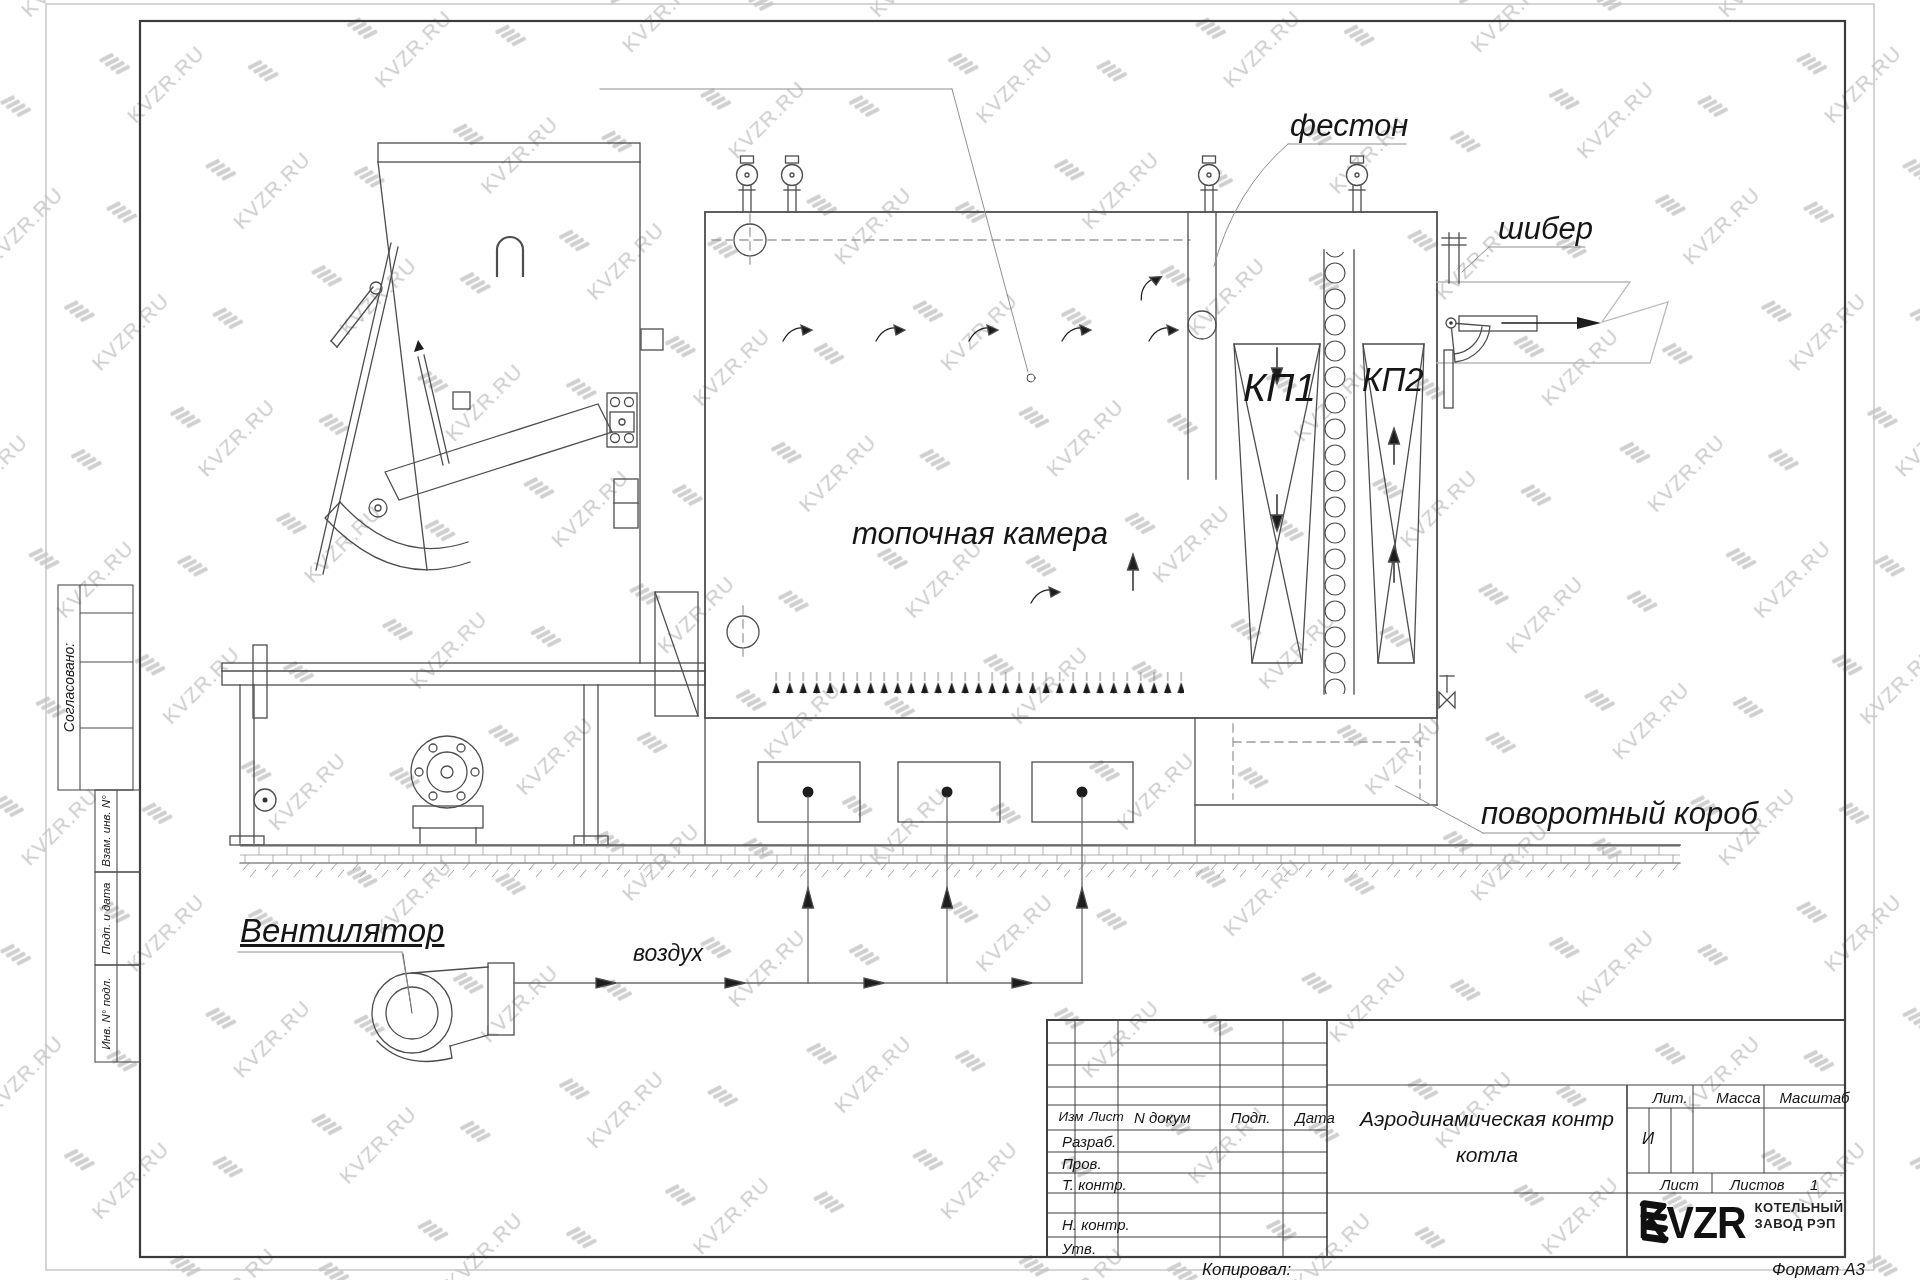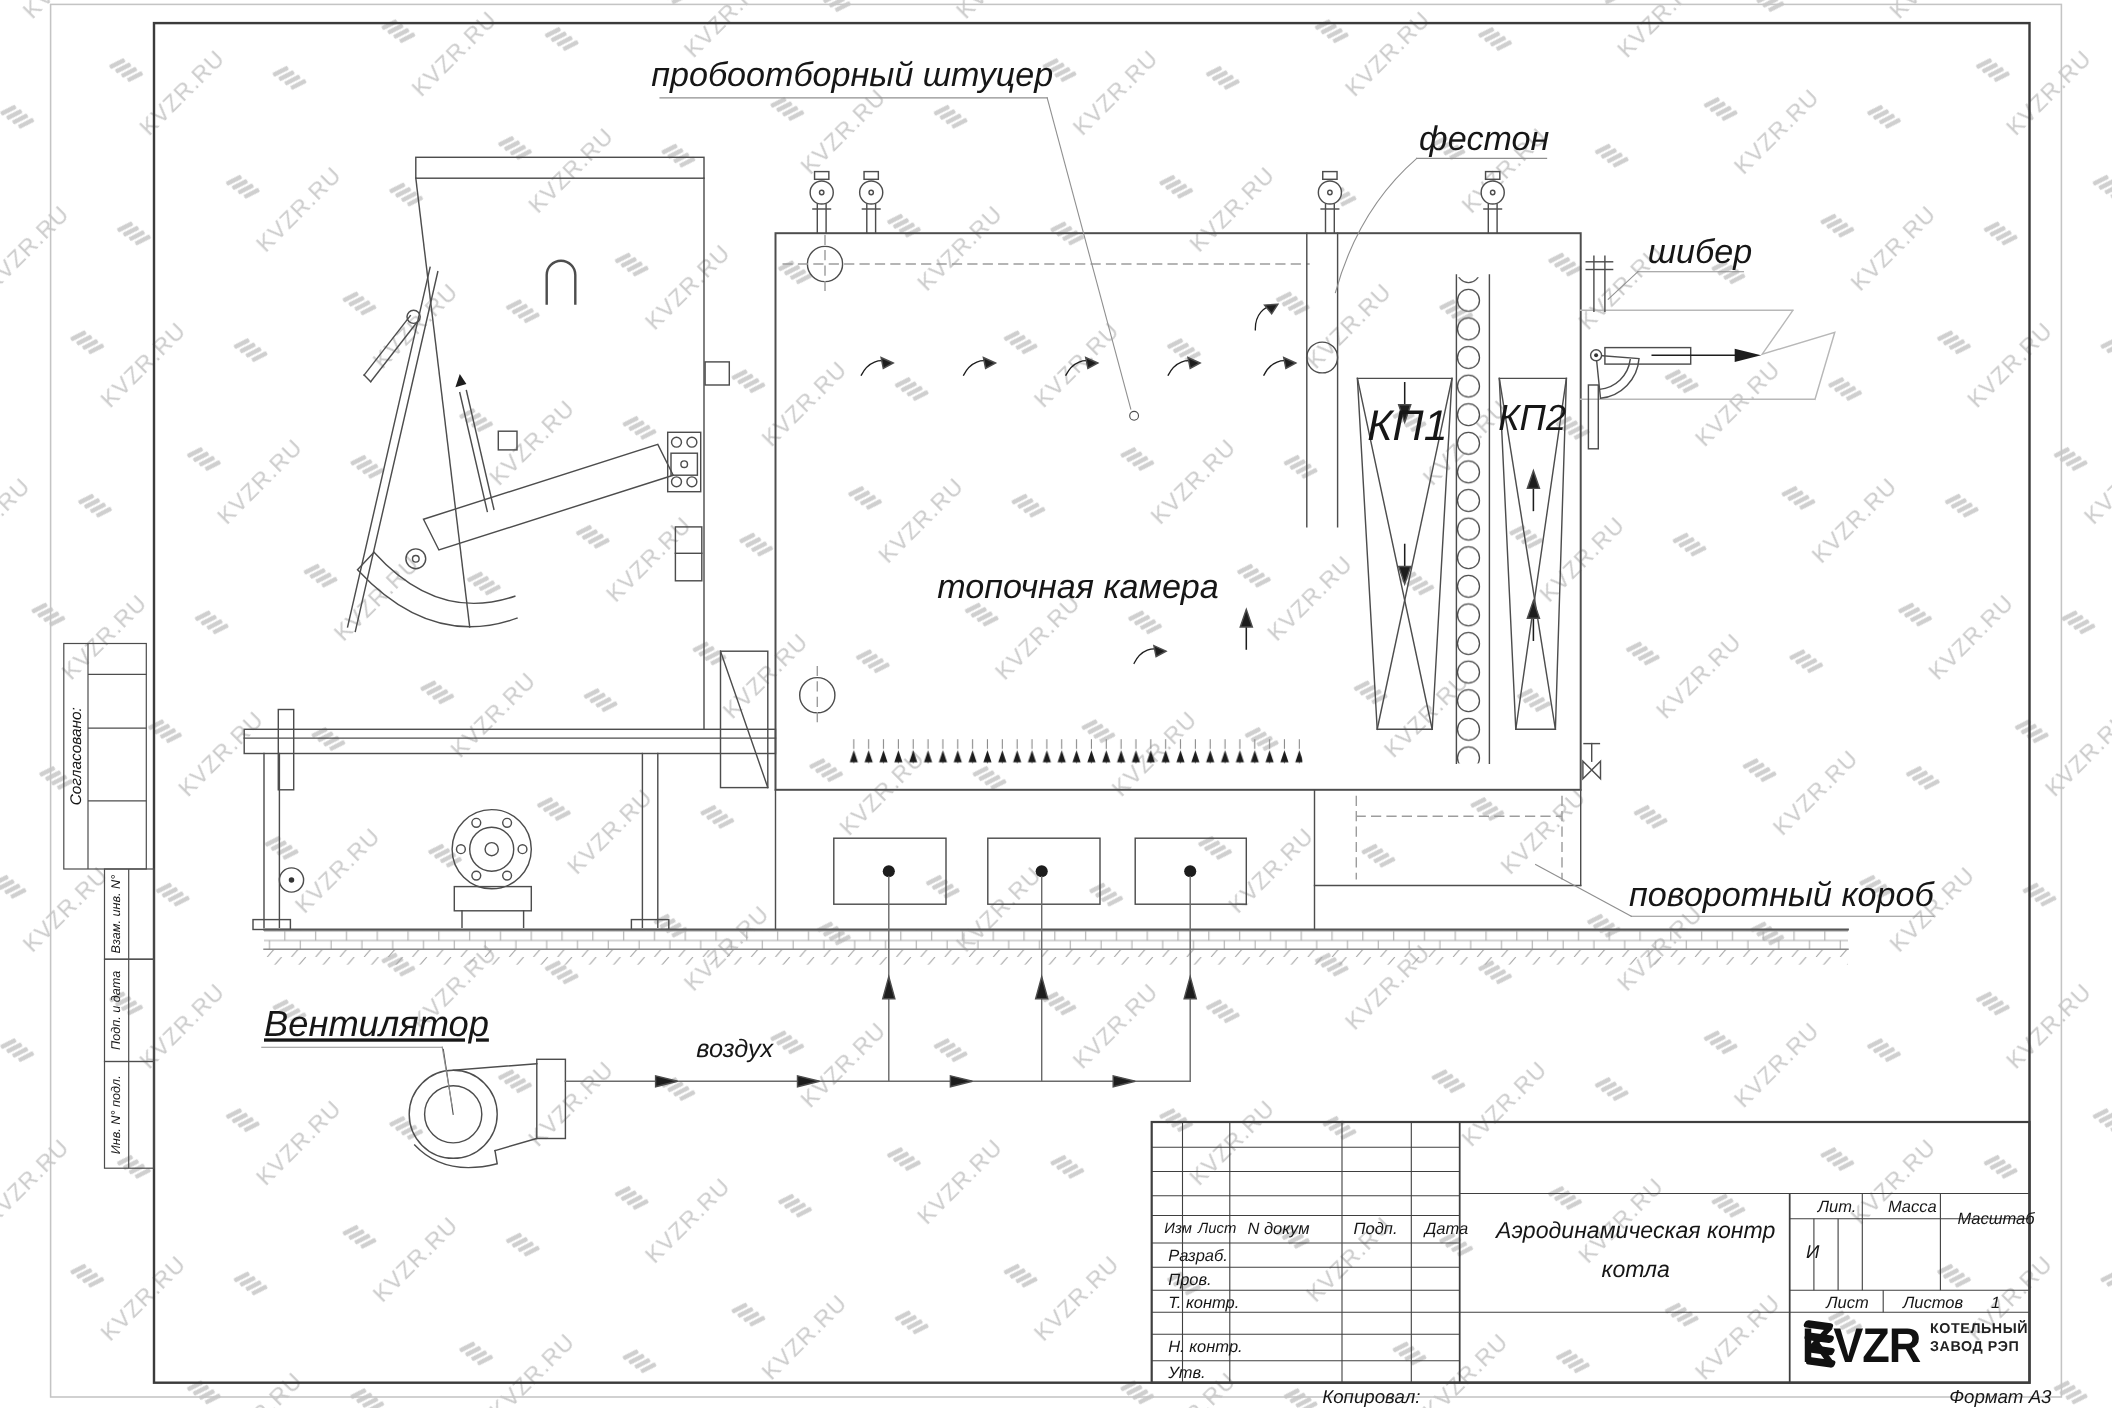--- a/index.html
+++ b/index.html
@@ -323,21 +323,20 @@
         <line x1="1489" y1="247" x2="1585" y2="247"></line>
         <line x1="1489" y1="247" x2="1462" y2="272"></line>
         <line x1="1483" y1="833" x2="1758" y2="833"></line>
         <line x1="1483" y1="833" x2="1396" y2="786"></line>
         <line x1="238" y1="952" x2="402" y2="952"></line>
         <line x1="402" y1="952" x2="411" y2="1005"></line>
       </g>
     </g>
   </svg>
 
-  <div class="lbl" style="left:592px;top:52px;font-size:31px;">пробоотборный штуцер</div>
   <div class="lbl" style="left:1290px;top:110px;font-size:31px;">фестон</div>
   <div class="lbl" style="left:1498px;top:213px;font-size:31px;">шибер</div>
   <div class="lbl" style="left:852px;top:518px;font-size:31px;">топочная камера</div>
   <div class="lbl" style="left:1243px;top:368px;font-size:39px;">КП1</div>
   <div class="lbl" style="left:1362px;top:363px;font-size:33px;text-align:right;">КП2</div>
   <div class="lbl" style="left:1481px;top:798px;font-size:31px;">поворотный короб</div>
   <div class="lbl" style="left:240px;top:914px;font-size:33px;text-decoration:underline;">Вентилятор</div>
   <div class="lbl" style="left:633px;top:942px;font-size:23px;">воздух</div>
 
   <div class="lbl rot" style="left:58px;top:790px;width:205px;height:22px;font-size:14px;line-height:22px;">Согласовано:</div>
@@ -355,21 +354,21 @@
   <div class="tb" style="left:1052px;top:1156px;font-size:15px;">Пров.</div>
   <div class="tb" style="left:1052px;top:1177px;font-size:15px;">Т. контр.</div>
   <div class="tb" style="left:1052px;top:1217px;font-size:15px;">Н. контр.</div>
   <div class="tb" style="left:1052px;top:1241px;font-size:15px;">Утв.</div>
 
   <div class="tb ctr" style="left:1327px;top:1108px;width:300px;font-size:21px;">Аэродинамическая контр</div>
   <div class="tb ctr" style="left:1327px;top:1144px;width:300px;font-size:21px;">котла</div>
 
   <div class="tb ctr" style="left:1627px;top:1090px;width:66px;font-size:15px;">Лит.</div>
   <div class="tb ctr" style="left:1693px;top:1090px;width:71px;font-size:15px;">Масса</div>
-  <div class="tb ctr" style="left:1764px;top:1090px;width:81px;font-size:15px;margin-top:11px;">Масштаб</div>
+  <div class="tb ctr" style="left:1764px;top:1090px;width:81px;font-size:15px;">Масштаб</div>
   <div class="tb ctr" style="left:1627px;top:1130px;width:22px;font-size:17px;">И</div>
 
   <div class="tb ctr" style="left:1627px;top:1177px;width:85px;font-size:15px;">Лист</div>
   <div class="tb" style="left:1720px;top:1177px;font-size:15px;">Листов</div>
   <div class="tb" style="left:1800px;top:1177px;font-size:15px;">1</div>
 
   <div class="brand-row" style="left:1638px;top:1200px;">
     <svg width="36" height="46" viewBox="0 0 36 46">
       <g fill="#111" transform="rotate(8 18 23)">
         <rect x="1" y="2" width="26" height="7" rx="3" transform="skewX(-14)"></rect>

